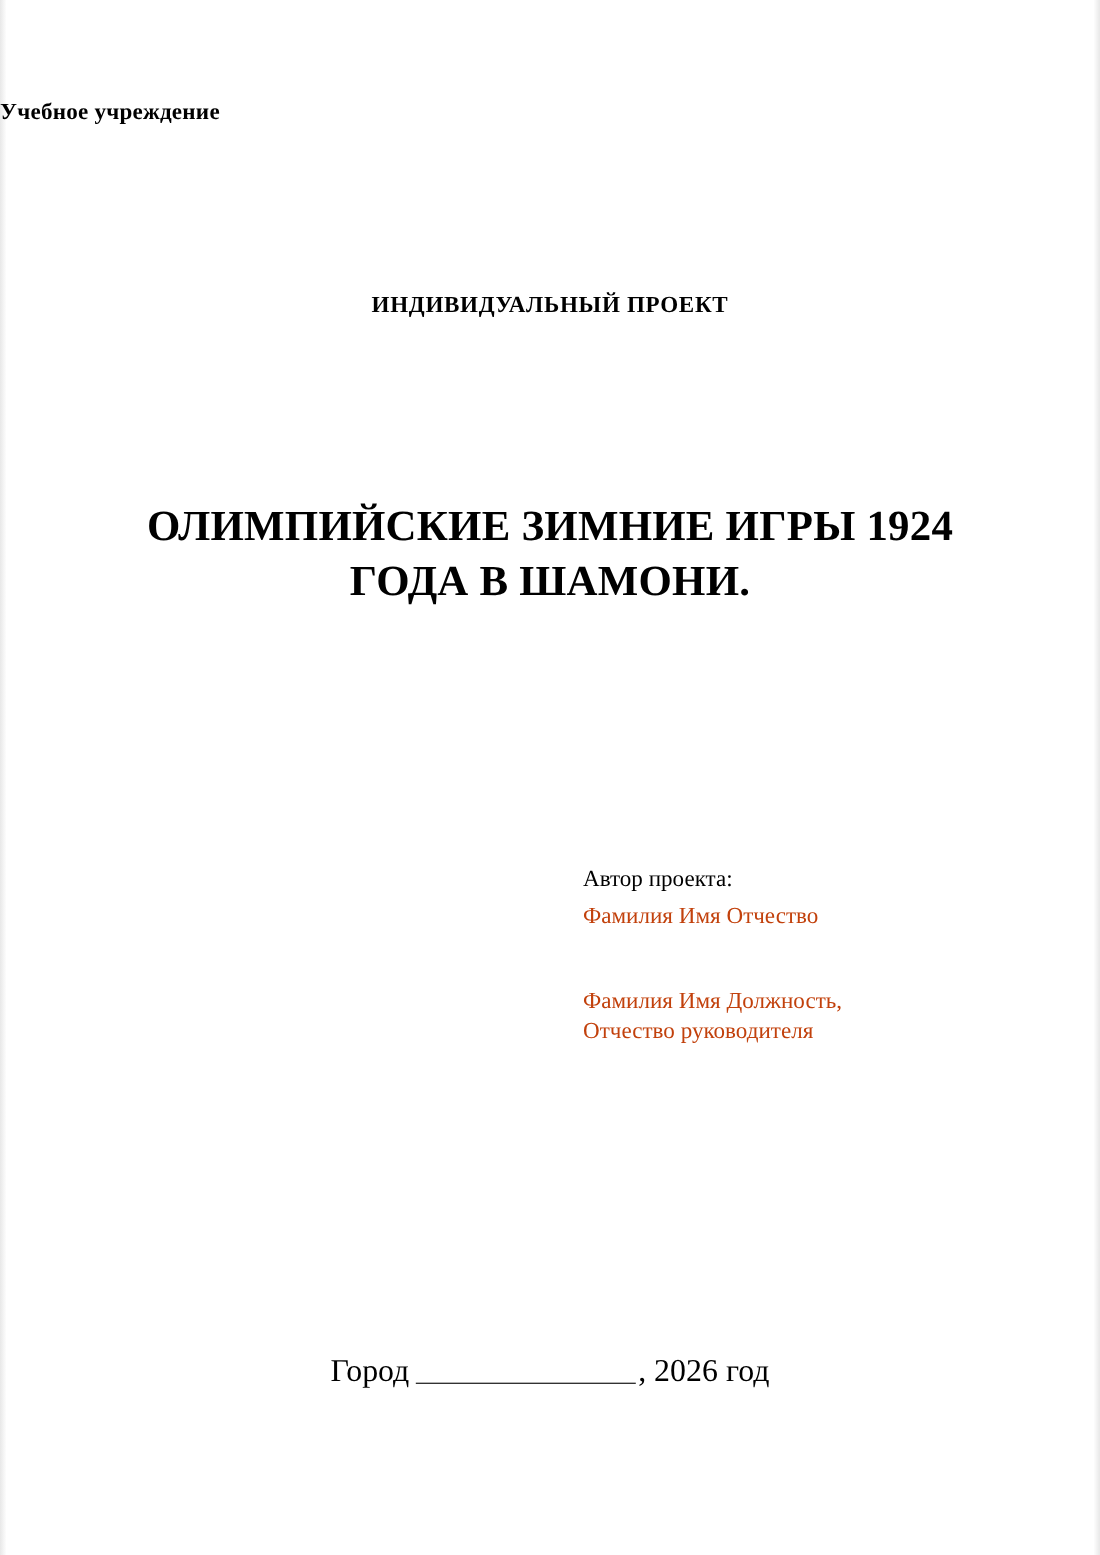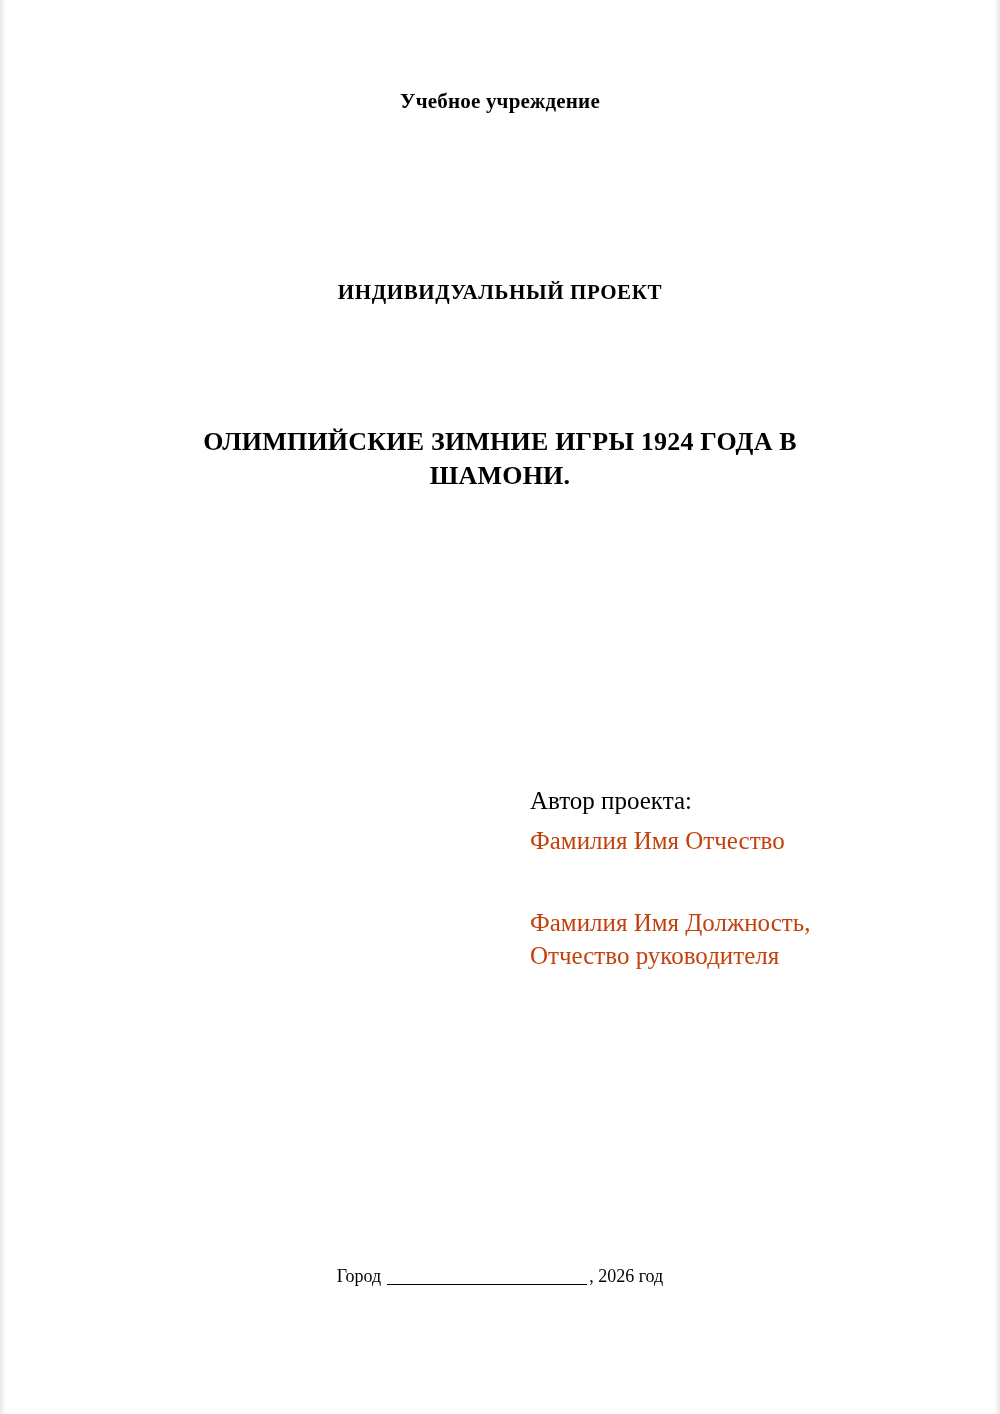--- a/index.html
+++ b/index.html
@@ -36,78 +36,77 @@
     width: 6px; height: 100%;
     background: linear-gradient(to left, #e8e8e8, #ffffff);
     pointer-events: none;
   }
 
   .institution {
     position: absolute;
     top: 88px;
     left: 0;
     width: 100%;
-    text-align: center;
     font-size: 21px;
     line-height: 1.3;
     font-weight: 600;
     letter-spacing: 0.2px;
   }
 
   .doc-type {
     position: absolute;
-    top: 280px;
+    top: 265px;
     left: 0;
     width: 100%;
     text-align: center;
     font-size: 21px;
     font-weight: bold;
     letter-spacing: 0.6px;
   }
 
   .title {
     position: absolute;
-    top: 408px;
+    top: 428px;
     left: 130px;
     width: 740px;
     text-align: center;
-    font-size: 26px;
+    font-size: 39px;
     font-weight: bold;
     line-height: 1.28;
     letter-spacing: 0.2px;
   }
 
   .credits {
     position: absolute;
     top: 784px;
     left: 530px;
     width: 420px;
-    font-size: 25px;
+    font-size: 21px;
     line-height: 1.35;
   }
   .credits .label {
     font-weight: 400;
     color: #000000;
     margin: 0 0 6px 0;
   }
   .credits .placeholder {
     color: #c2410c;
     margin: 0;
   }
   .credits .block-gap {
     height: 48px;
   }
 
   .footer {
     position: absolute;
-    top: 1266px;
+    top: 1230px;
     left: 0;
     width: 100%;
     text-align: center;
-    font-size: 18px;
+    font-size: 29px;
   }
   .footer .fill-line {
     display: inline-block;
     width: 200px;
     border-bottom: 1.6px solid #000;
     margin: 0 2px -3px 6px;
   }
 </style>
 </head>
 <body>

